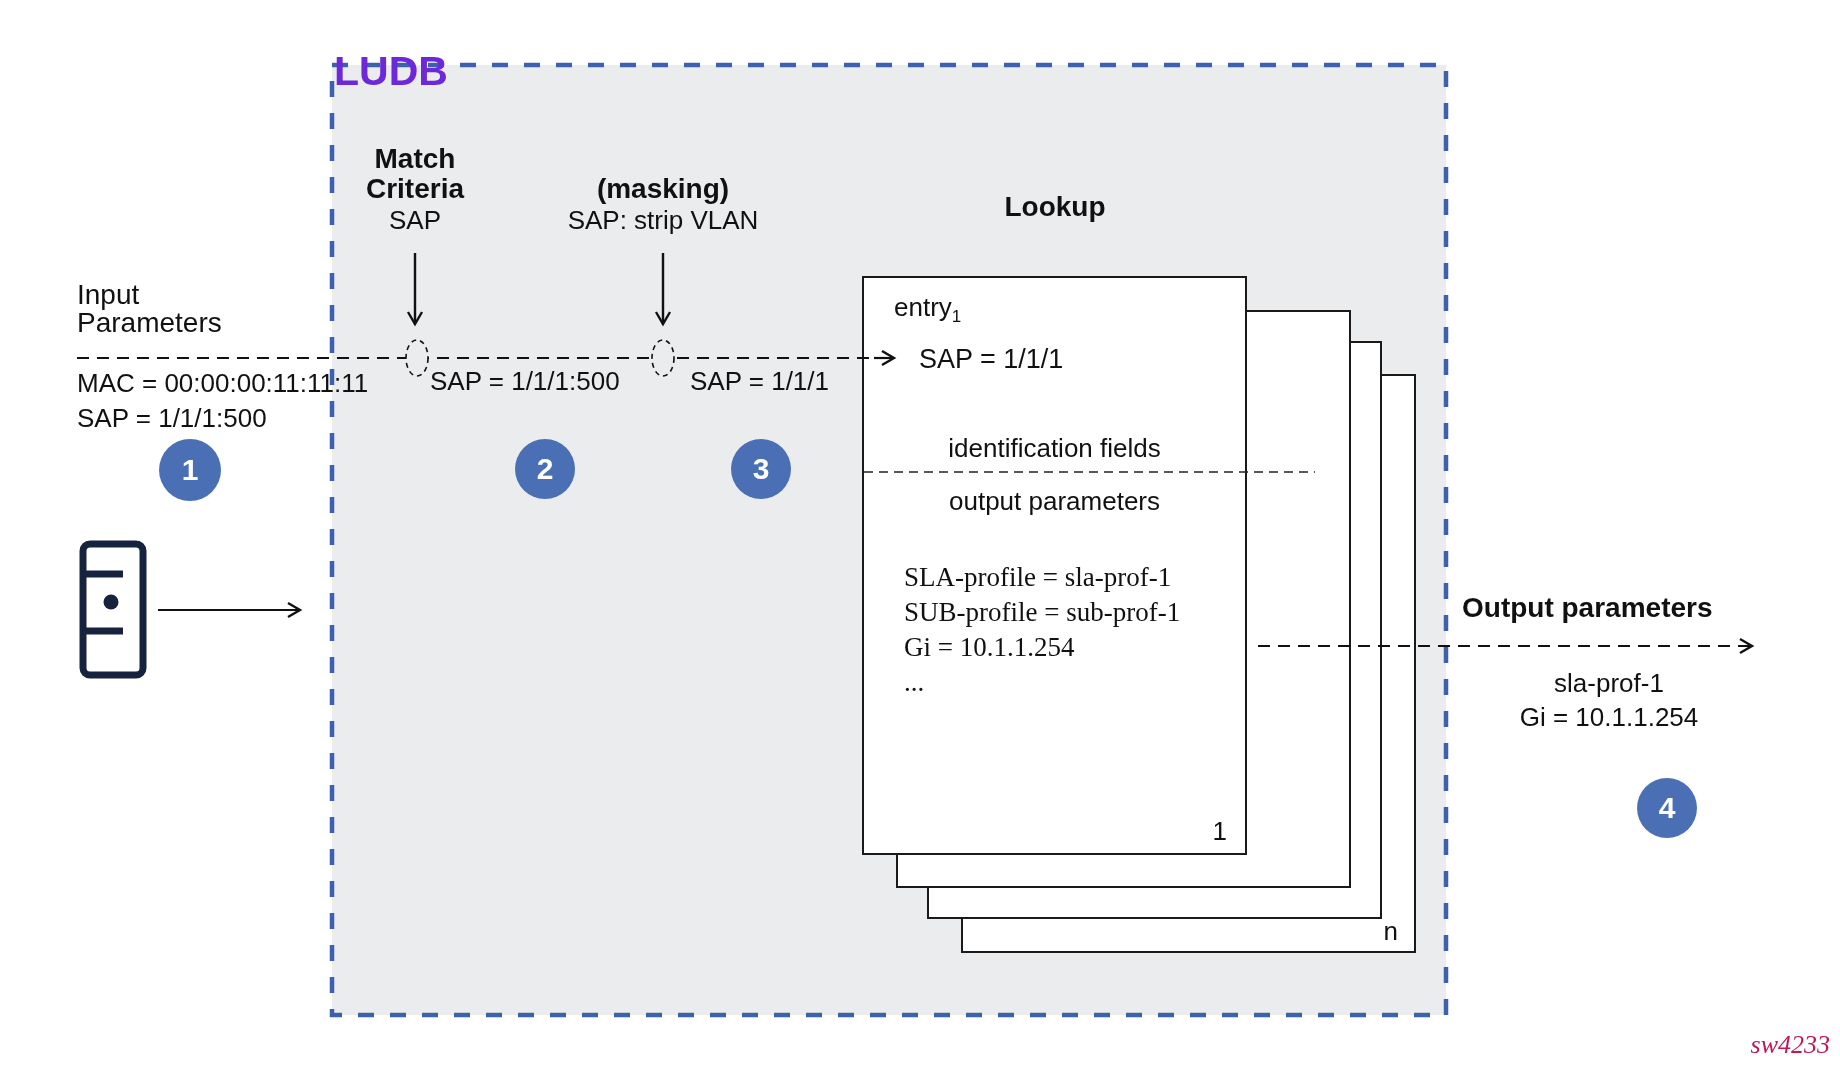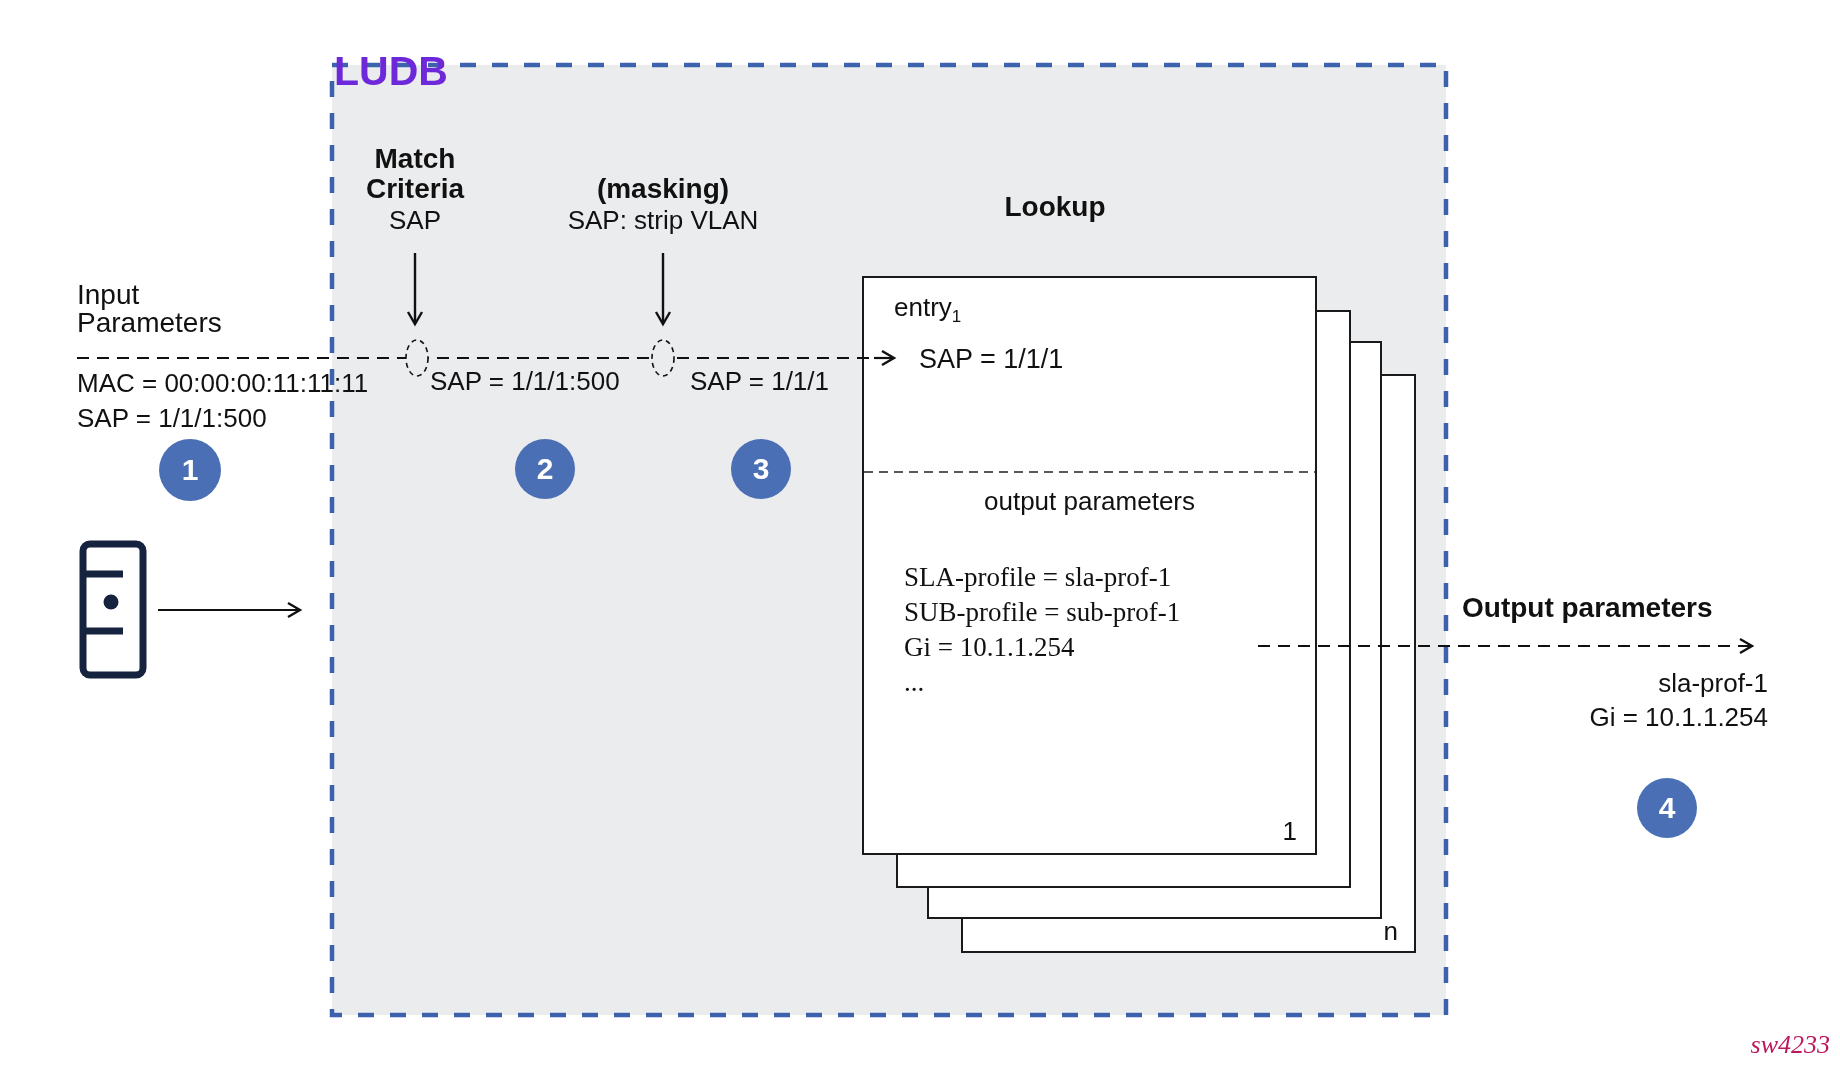--- a/index.html
+++ b/index.html
@@ -31,35 +31,35 @@
   }
   .c1 { left:159px; top:439px; }
   .c2 { left:515px; top:439px; width:60px; height:60px; }
   .c3 { left:731px; top:439px; width:60px; height:60px; }
   .c4 { left:1637px; top:778px; width:60px; height:60px; }
 
   .card { background:#ffffff; border:2.5px solid #1a1a1a; box-sizing:border-box; }
   .card-4 { left:961px; top:374px; width:455px; height:579px; z-index:1; }
   .card-3 { left:927px; top:341px; width:455px; height:578px; z-index:2; }
   .card-2 { left:896px; top:310px; width:455px; height:578px; z-index:3; }
-  .card-1 { left:862px; top:276px; width:455px; height:579px; z-index:4; }
+  .card-1 { left:862px; top:276px; width:385px; height:579px; z-index:4; }
 
   .entry-title { left:30px; top:14px; font-size:26px; }
   .entry-title sub { font-size:17px; }
   .entry-sap { left:55px; top:66px; font-size:27px; }
   .sec-label { left:0; width:100%; text-align:center; font-size:26px; }
   .sec-id { top:155px; }
   .sec-out { top:208px; }
   .card-outputs { left:40px; top:282px; font-size:27px; line-height:35px;font-family:Liberation Serif, serif; }
   .page-num { font-size:26px; }
   .page-1 { right:18px; bottom:6px; }
   .page-n { right:16px; bottom:4px; }
 
   .out-title { left:1462px; top:592px; font-size:28px; font-weight:bold; z-index:5; white-space:nowrap; }
-  .out-vals { left:1450px; top:666px; width:318px; text-align:right; font-size:26px; line-height:34px; z-index:5; }
+  .out-vals { left:1450px; top:666px; width:318px; text-align:center; font-size:26px; line-height:34px; z-index:5; }
 
   .watermark { left:1710px; top:1030px; width:120px; text-align:right;
     font-family:"Liberation Serif", serif; font-style:italic; font-size:26px; color:#be185d; z-index:5; }
 
   .overlay { left:0; top:0; z-index:20; pointer-events:none; }
   .bg-box { left:328px; top:61px; z-index:0; }
   .device { left:74px; top:536px; z-index:5; }
 </style>
 </head>
 <body>
@@ -103,20 +103,21 @@
   <div class="abs step-circle c4">4</div>
 
   <div class="abs card card-4">
     <div class="abs page-num page-n">n</div>
   </div>
   <div class="abs card card-3"></div>
   <div class="abs card card-2"></div>
   <div class="abs card card-1">
     <div class="abs entry-title"><span>entry</span><sub>1</sub></div>
     <div class="abs entry-sap">SAP = 1/1/1</div>
+    <div class="abs sec-label sec-id">identification fields</div>
     <div class="abs sec-label sec-out">output parameters</div>
     <div class="abs card-outputs">
       <div>SLA-profile = sla-prof-1</div>
       <div>SUB-profile = sub-prof-1</div>
       <div>Gi = 10.1.1.254</div>
       <div>...</div>
     </div>
     <div class="abs page-num page-1">1</div>
   </div>
 

